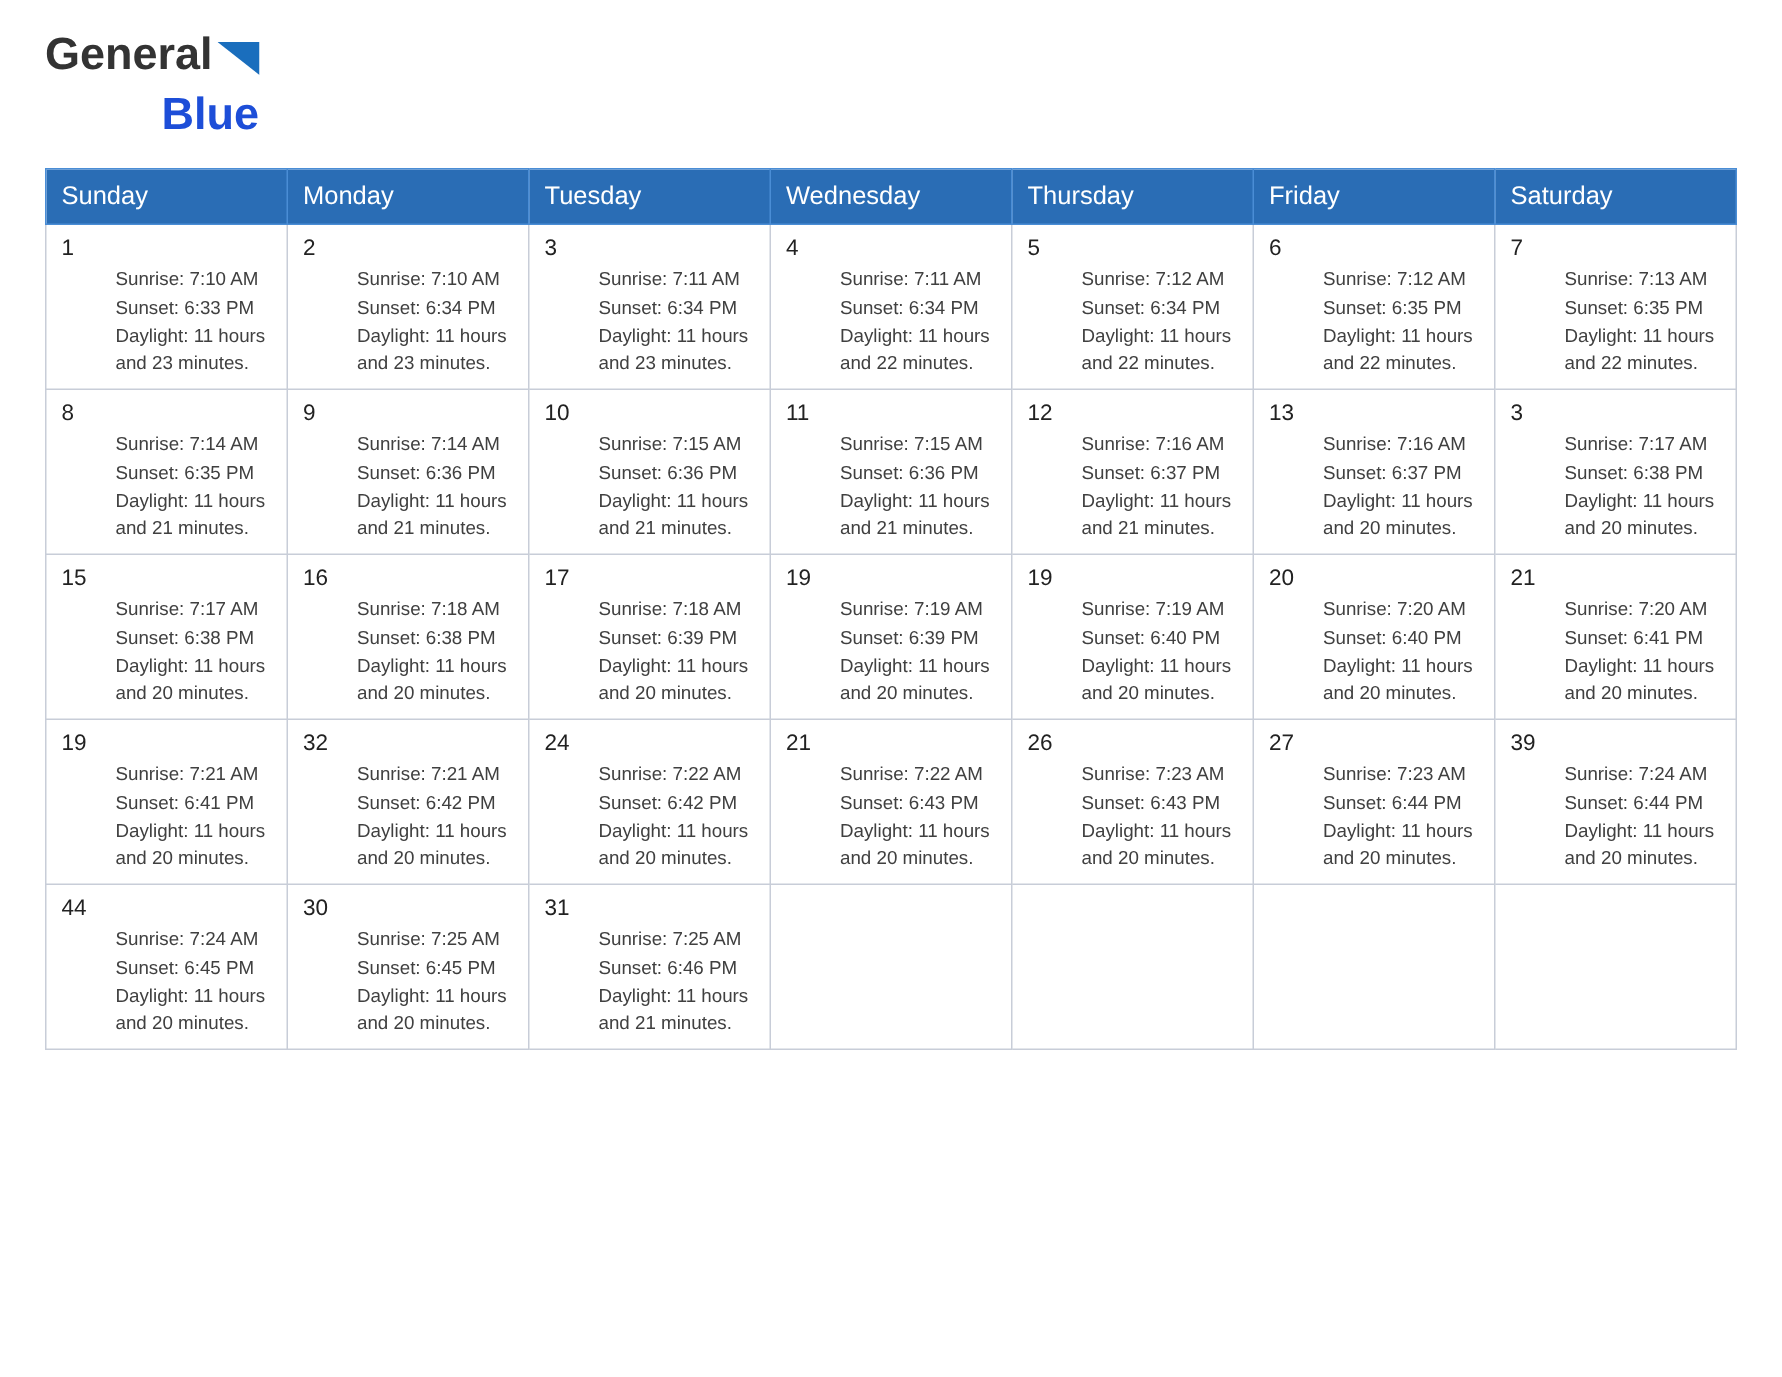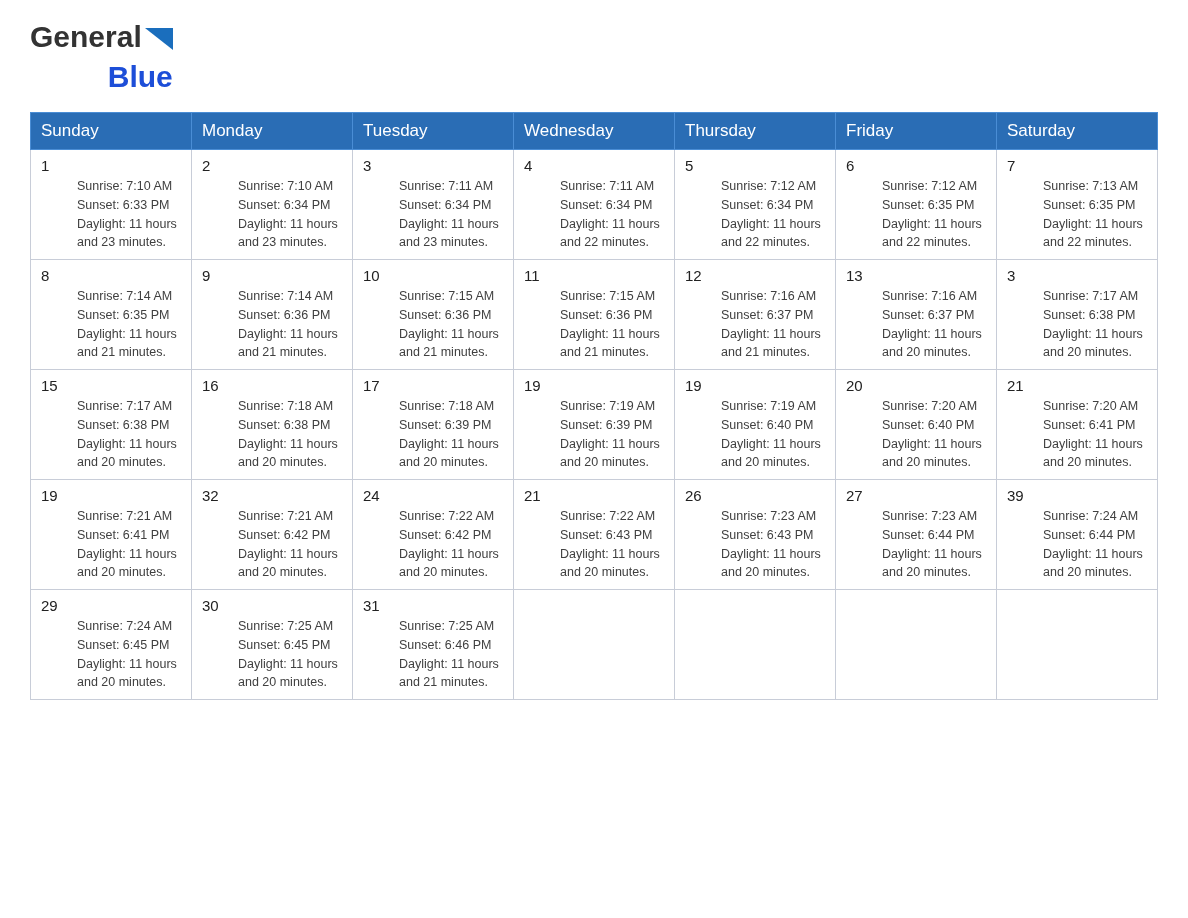--- a/index.html
+++ b/index.html
@@ -297,21 +297,21 @@
         </td>
         <td>
           <span class="day-num">39</span>
           <div class="day-info">
             Sunrise: 7:24 AM<br>Sunset: 6:44 PM<br>Daylight: 11 hours and 20 minutes.
           </div>
         </td>
       </tr>
       <tr>
         <td>
-          <span class="day-num">29</span>
+          <span class="day-num">44</span>
           <div class="day-info">
             Sunrise: 7:24 AM<br>Sunset: 6:45 PM<br>Daylight: 11 hours and 20 minutes.
           </div>
         </td>
         <td>
           <span class="day-num">30</span>
           <div class="day-info">
             Sunrise: 7:25 AM<br>Sunset: 6:45 PM<br>Daylight: 11 hours and 20 minutes.
           </div>
         </td>

